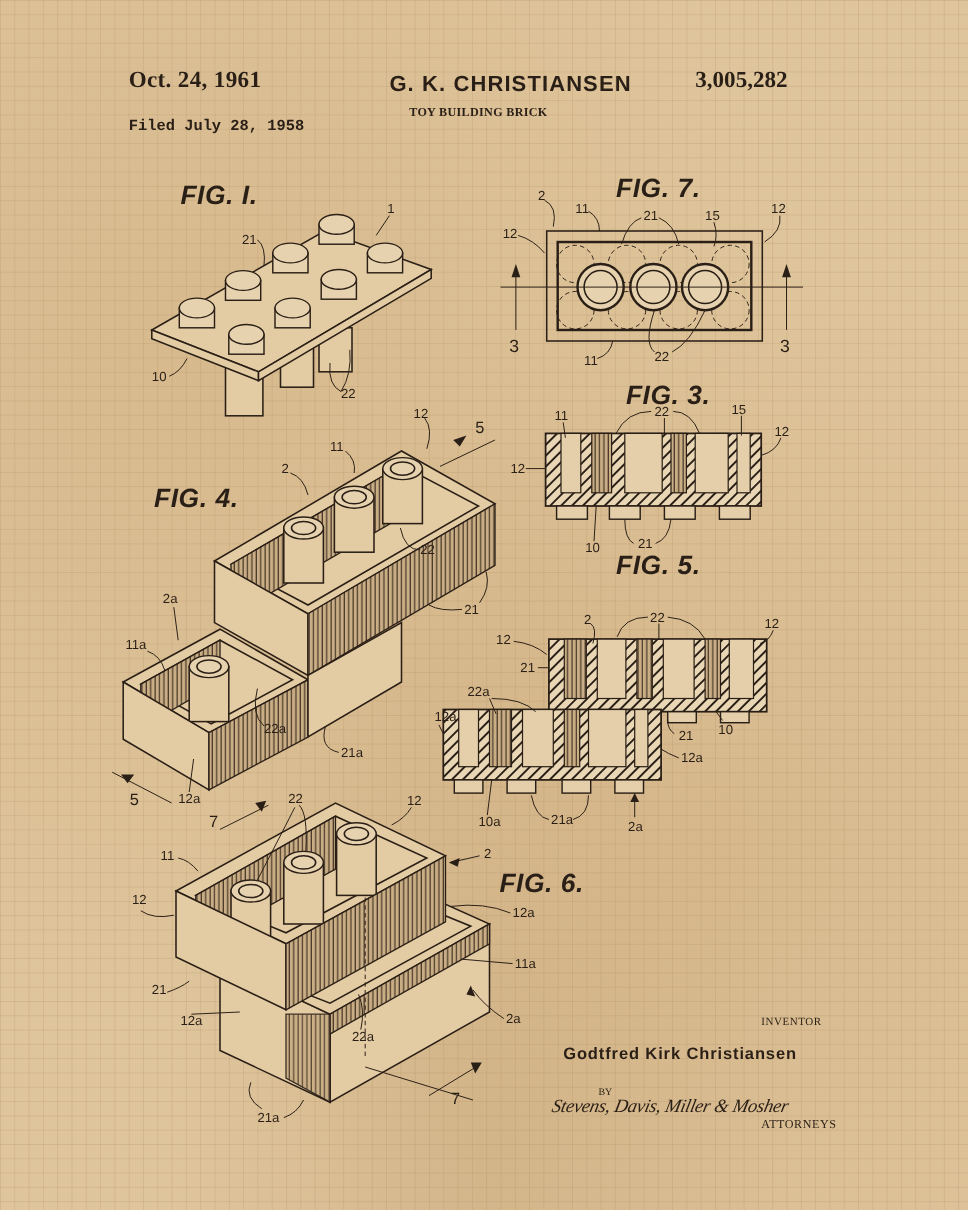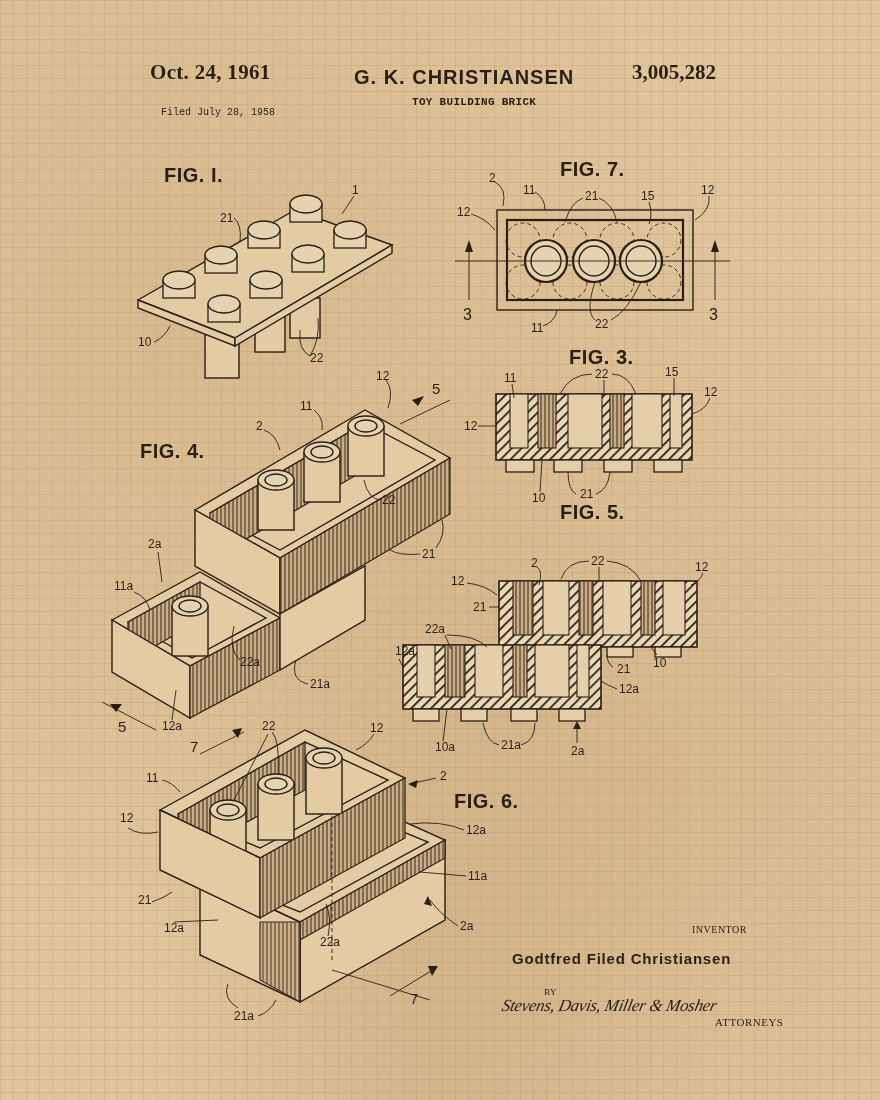--- a/index.html
+++ b/index.html
@@ -11,31 +11,31 @@
       radial-gradient(ellipse at 75% 70%, rgba(185,140,85,0.22), transparent 50%),
       radial-gradient(ellipse at 50% 95%, rgba(170,130,80,0.2), transparent 45%),
       linear-gradient(rgba(150,110,70,0.16) 1px, transparent 1px),
       linear-gradient(90deg, rgba(150,110,70,0.16) 1px, transparent 1px);
     background-size: 100% 100%, 100% 100%, 100% 100%, 13px 13px, 13px 13px;
     position: relative;
     font-family: "Liberation Sans", sans-serif;
     color: #2a1f16;
   }
   .abs { position: absolute; }
-  .hdr-date { left: 117px; top: 60px; font-family: "Liberation Serif", serif; font-size: 21px; font-weight: bold; letter-spacing: 0.3px; margin-left: 33px; }
+  .hdr-date { left: 117px; top: 60px; font-family: "Liberation Serif", serif; font-size: 21px; font-weight: bold; letter-spacing: 0.3px; }
   .hdr-inventor { left: 354px; top: 66px; font-size: 20px; font-weight: bold; letter-spacing: 1px; }
   .hdr-number { left: 632px; top: 60px; font-family: "Liberation Serif", serif; font-size: 21px; font-weight: bold; }
-  .hdr-title { left: 372px; top: 96px; font-family: Liberation Mono, monospace; font-size: 11px; font-weight: bold; letter-spacing: 0.3px; margin-left: 40px; }
-  .hdr-filed { left: 117px; top: 107px; font-family: "Liberation Mono", monospace; font-size: 10px; font-weight: normal; margin-left: 44px; }
-  .fig-label { font-size: 20px; font-weight: bold; letter-spacing: 0.5px; }
+  .hdr-title { left: 372px; top: 96px; font-family: Liberation Serif, serif; font-size: 11px; font-weight: bold; letter-spacing: 0.3px; }
+  .hdr-filed { left: 117px; top: 107px; font-family: "Liberation Mono", monospace; font-size: 14px; font-weight: bold; }
+  .fig-label { font-size: 24px; font-weight: bold; letter-spacing: 0.5px; font-style: italic; }
   .inv-label { left: 692px; top: 924px; font-family: "Liberation Serif", serif; font-size: 10px; letter-spacing: 0.5px; text-align: right; }
   .inv-name { left: 512px; top: 950px; font-size: 15px; font-weight: bold; letter-spacing: 0.8px; }
   .by-label { left: 504px; top: 987px; font-family: "Liberation Serif", serif; font-size: 9px; margin-left: 40px; }
   .attorney-sig { left: 502px; top: 996px; font-family: "Liberation Serif", serif; font-style: italic; font-size: 17px; transform: skewX(-12deg); letter-spacing: -0.3px; }
-  .attorneys-label { left: 692px; top: 1016px; font-family: "Liberation Serif", serif; font-size: 11px; letter-spacing: 0.5px; margin-left: 23px; }
+  .attorneys-label { left: 692px; top: 1016px; font-family: "Liberation Serif", serif; font-size: 11px; letter-spacing: 0.5px; }
   svg.fig { position: absolute; overflow: visible; }
   svg text { font-family: "Liberation Sans", sans-serif; font-size: 12px; fill: #2a1f16; }
   .ln { stroke: #2a1f16; fill: none; stroke-width: 1.4; }
   .thick { stroke: #2a1f16; fill: none; stroke-width: 2.2; }
   .ld { stroke: #2a1f16; fill: none; stroke-width: 0.9; }
   .dash { stroke: #2a1f16; fill: none; stroke-width: 0.9; stroke-dasharray: 4 3; }
   .stud { fill: #e6d2ae; stroke: #2a1f16; stroke-width: 1.3; }
   .face { fill: #e3cba3; stroke: #2a1f16; stroke-width: 1.4; }
   .shade { fill: url(#hatchV); stroke: #2a1f16; stroke-width: 1.2; }
   .sect { fill: url(#hatchD); stroke: #2a1f16; stroke-width: 1.6; }
@@ -366,16 +366,16 @@
     <path class="ld" d="M348,226 Q330,214 320,200"></path>
     <polygon points="318,196 322,206 314,204" fill="#2a1f16"></polygon>
   <text x="124" y="320">21a</text>
     <path class="ld" d="M148,316 Q160,312 166,300 M128,308 Q112,298 118,284"></path>
   <text x="300" y="304" style="font-size:15px">7</text>
     <line class="ld" x1="280" y1="296" x2="326" y2="268"></line>
     <polygon points="328,266 318,266 322,276" fill="#2a1f16"></polygon>
 </svg>
 
 <div class="abs inv-label">INVENTOR</div>
-<div class="abs inv-name">Godtfred Filed Christiansen</div>
+<div class="abs inv-name">Godtfred Kirk Christiansen</div>
 <div class="abs by-label">BY</div>
 <div class="abs attorney-sig">Stevens, Davis, Miller &amp; Mosher</div>
 <div class="abs attorneys-label">ATTORNEYS</div>
 
 </body></html>

